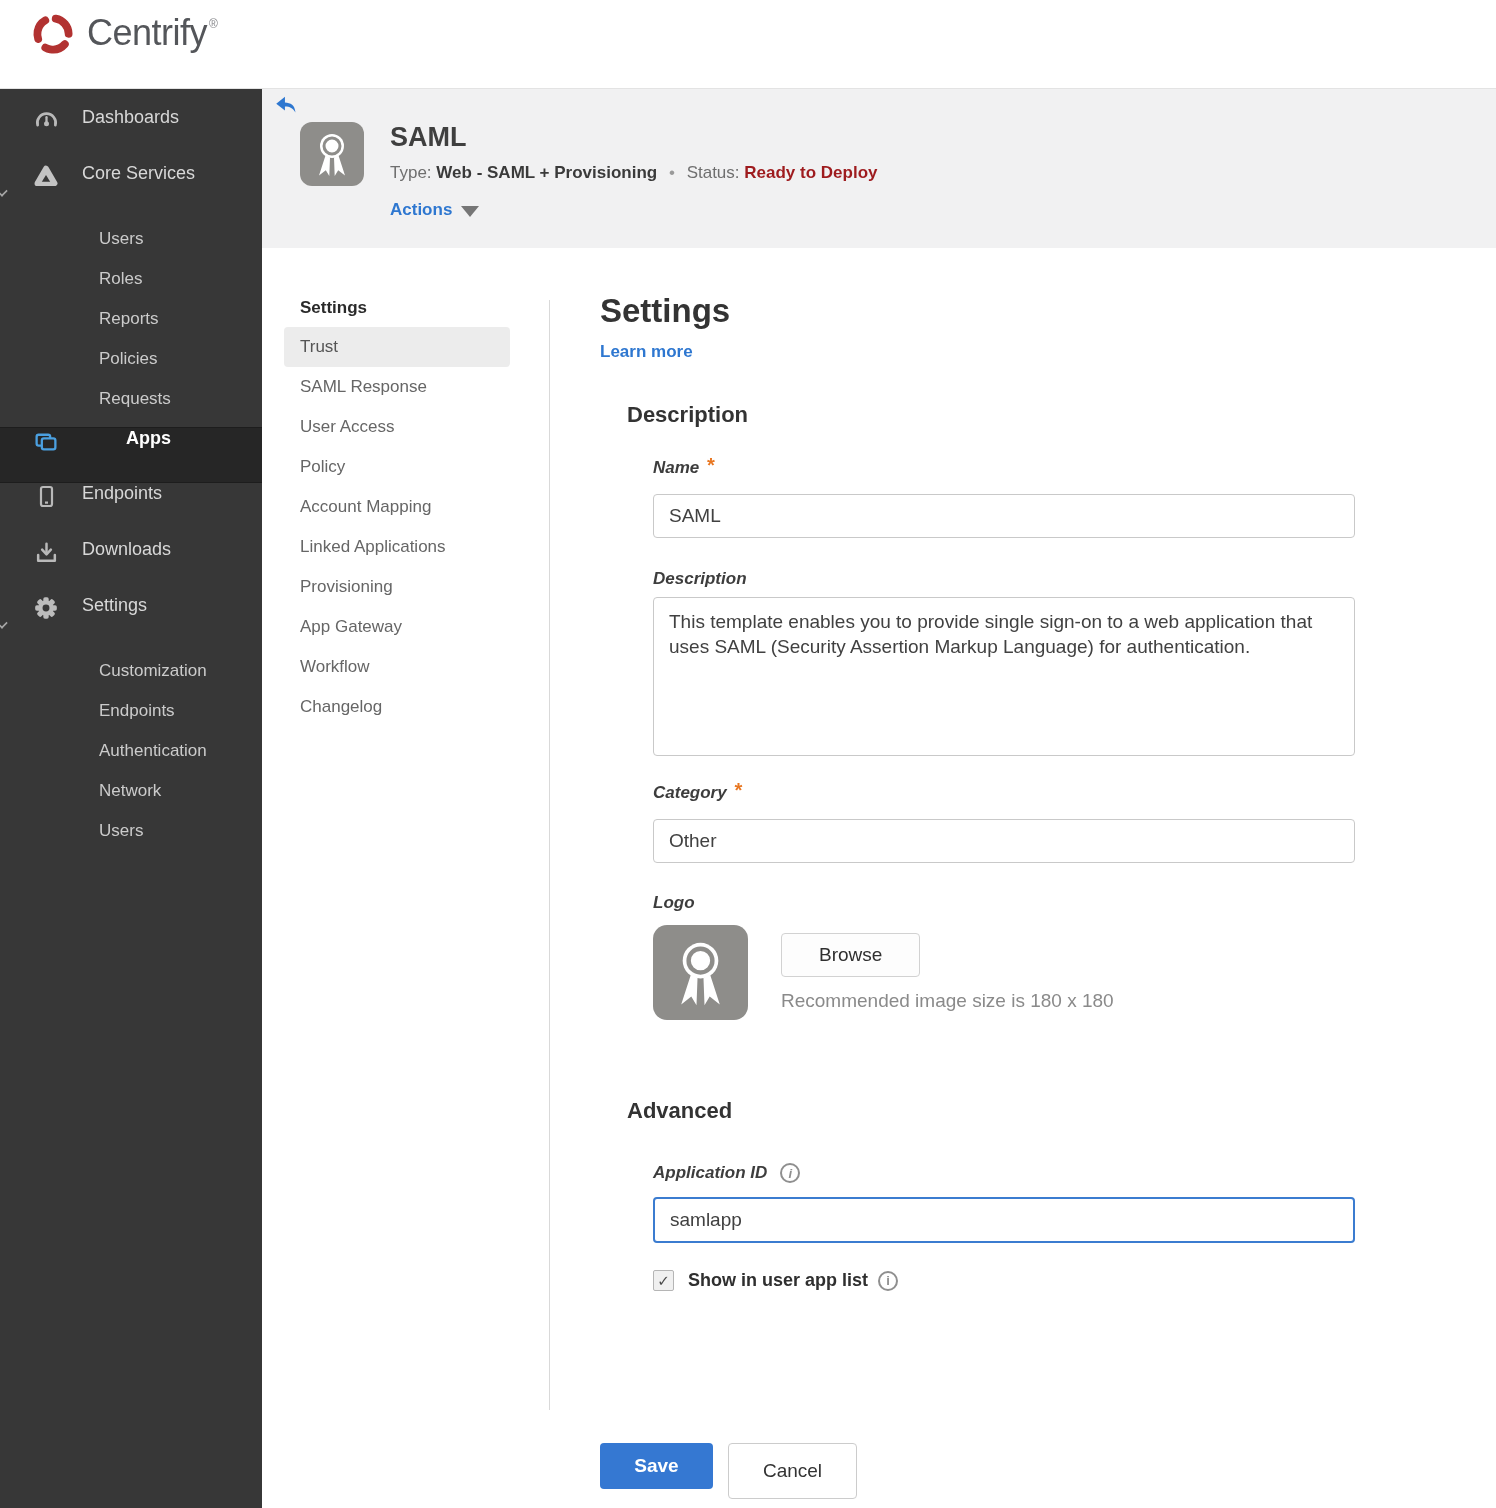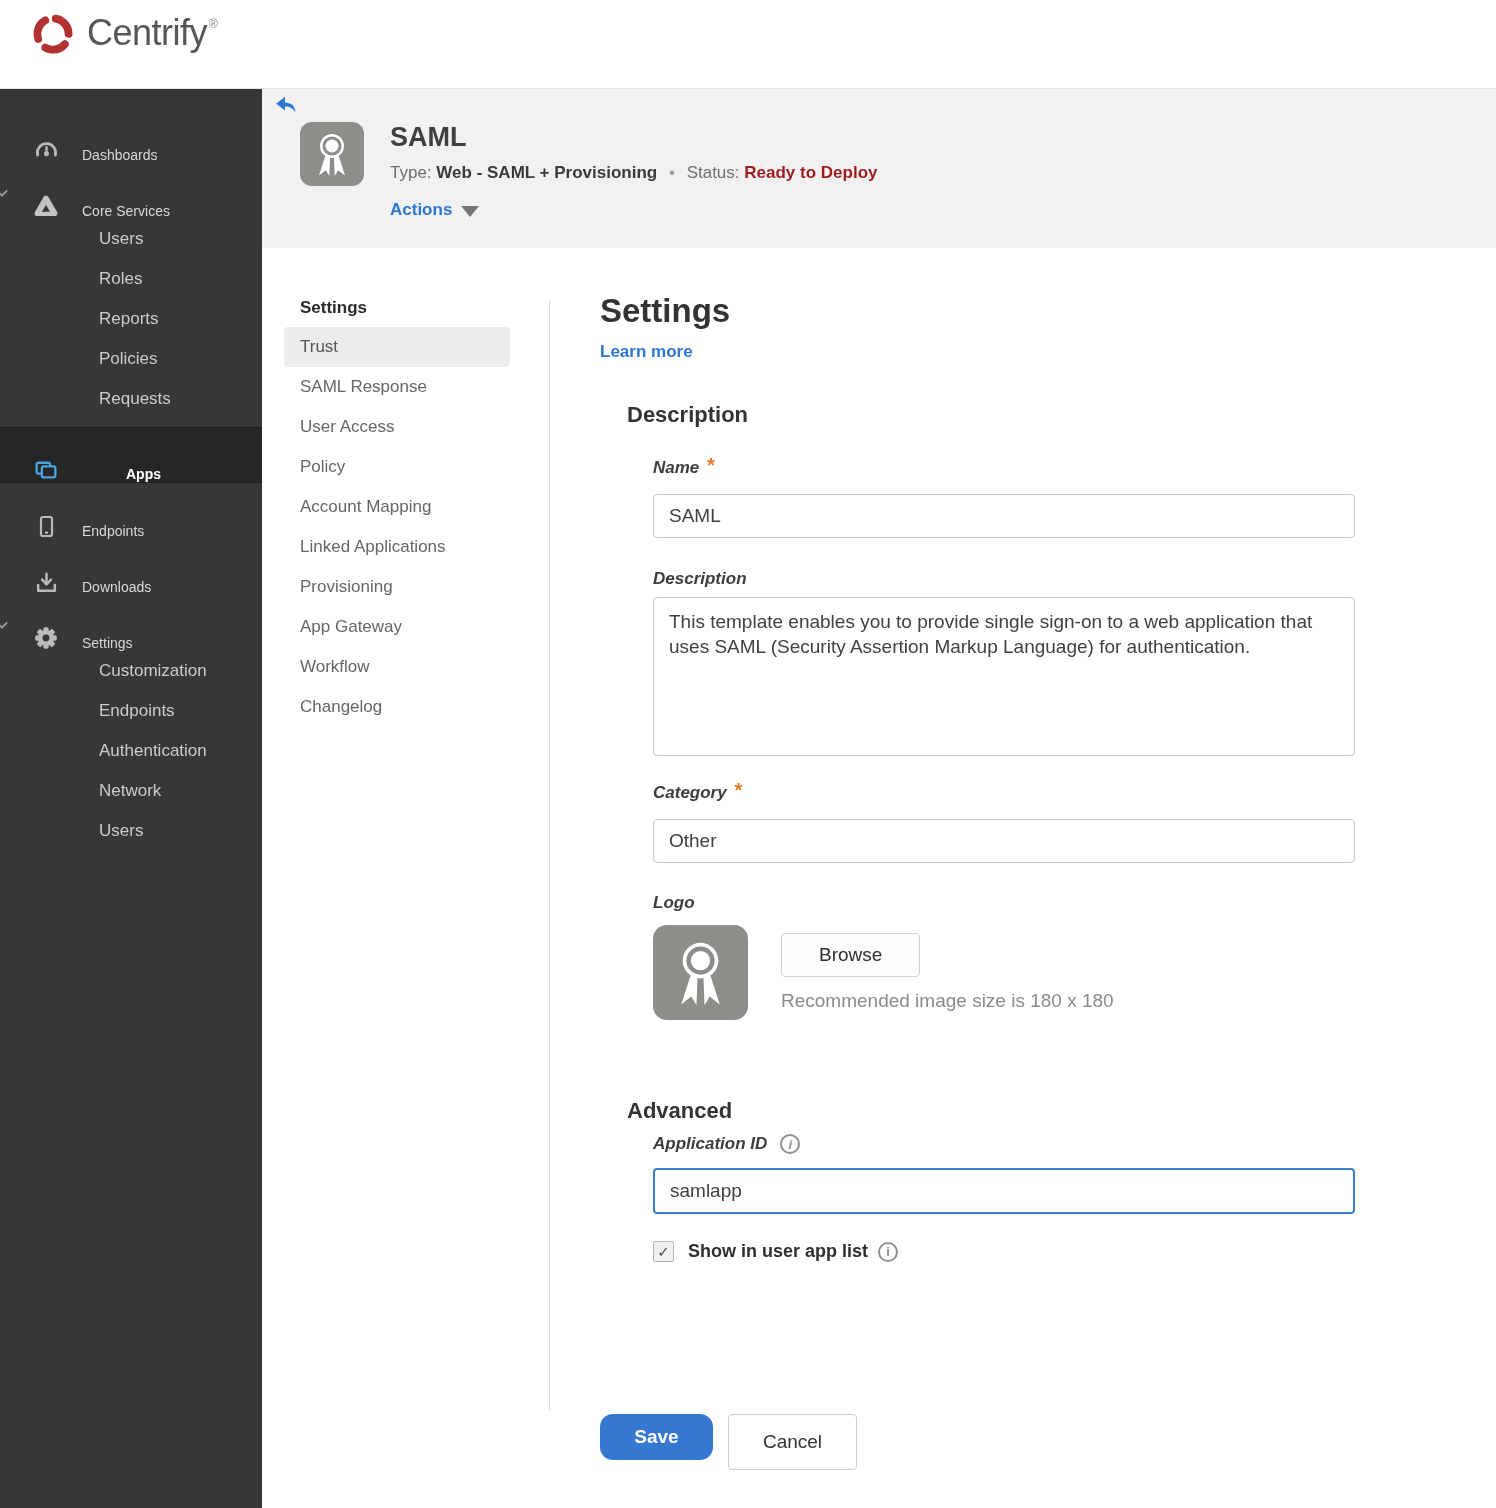--- a/index.html
+++ b/index.html
@@ -11,21 +11,21 @@
 
   
   .topbar { position:absolute; top:0; left:0; right:0; height:88px; background:#fff; box-shadow:0 1px 0 #e3e3e3; z-index:3; }
   .brand { position:absolute; left:28px; top:7px; display:flex; align-items:flex-start; }
   .brand-mark { width:50px; height:50px; margin-top:2px; }
   .brand-text { font-size:36px; color:#54565a; margin-left:9px; font-weight:500; letter-spacing:-0.5px; line-height:52px; }
   .brand-reg { font-size:12px; color:#85868a; margin-top:10px; margin-left:2px; }
 
   
   .sidebar { position:absolute; left:0; top:88px; width:262px; bottom:0; background:#373737; z-index:2; padding-top:19px; }
-  .side-item { position:relative; display:flex; align-items:flex-end; height:56px; color:#d8d8d8; font-size:14px; cursor:pointer; }
+  .side-item { position:relative; display:flex; align-items:flex-start; height:56px; color:#d8d8d8; font-size:18px; cursor:pointer; }
   .side-item .sicon { width:26px; height:26px; margin-left:33px; display:flex; align-items:center; justify-content:center; flex:none; }
   .side-item .slbl { margin-left:23px; white-space:nowrap; }
   .side-item.active { background:#262626; border-top:1px solid #1d1d1d; border-bottom:1px solid #1d1d1d; color:#ffffff; font-weight:bold; margin-top:8px;gap:44px; }
   .side-sub { height:40px; line-height:40px; padding-left:99px; color:#cbcbcb; font-size:17px; cursor:pointer; white-space:nowrap; }
   .expander { position:absolute; left:-3px; top:23px; width:10px; height:10px; border-right:2px solid #a6a6a6; border-bottom:2px solid #a6a6a6; transform:rotate(45deg) scale(.8); }
 
   
   .main { position:absolute; left:262px; top:88px; right:0; bottom:0; background:#fff; }
   .app-header { position:absolute; top:0; left:0; right:0; height:160px; background:#f1f1f2; }
   .back-btn { position:absolute; left:13px; top:8px; width:22px; height:18px; background:none; border:none; cursor:pointer; padding:0; }
@@ -67,21 +67,21 @@
   .logo-right { margin-left:33px; }
   .browse-btn { margin-top:8px; height:44px; padding:0 37px; background:#fdfdfd; border:1px solid #d2d2d2; border-radius:4px; font-size:19px; color:#2f2f2f; cursor:pointer; font-family:inherit; }
   .hint { margin-top:13px; font-size:19px; color:#8a8a8a; }
   .info-icon { width:20px; height:20px; border:2px solid #8f8f8f; border-radius:50%; color:#8f8f8f; font-size:13px; font-weight:bold; display:inline-flex; align-items:center; justify-content:center; margin-left:13px; flex:none; cursor:pointer; }
   .check-row { display:flex; align-items:center; margin:27px 0 0 53px; }
   .checkbox { width:21px; height:21px; background:#f0f0f0; border:1px solid #b5b5b5; border-radius:2px; display:flex; align-items:center; justify-content:center; cursor:pointer; }
   .checkmark { color:#4a4a4a; font-size:15px; font-weight:bold; line-height:1; }
   .check-label { margin-left:14px; font-size:18px; font-weight:bold; color:#2f2f2f; }
   .check-row .info-icon { margin-left:10px; }
   .footer-buttons { display:flex; margin-top:152px; }
-  .save-btn { width:113px; height:46px; background:#3578d2; color:#fff; font-weight:bold; font-size:19px; border:none; border-radius:13px; cursor:pointer; font-family:inherit; }
+  .save-btn { width:113px; height:46px; background:#3578d2; color:#fff; font-weight:bold; font-size:19px; border:none; border-radius:4px; cursor:pointer; font-family:inherit; }
   .cancel-btn { width:129px; height:56px; background:#fff; border:1px solid #ccc; border-radius:4px; font-size:19px; color:#333; margin-left:15px; cursor:pointer; font-family:inherit; }
 </style>
 </head>
 <body>
 
 <div class="page">
 
   <header class="topbar">
     <div class="brand">
       <svg class="brand-mark" viewBox="0 0 48 48">
@@ -266,21 +266,21 @@
             </svg>
           </div>
           <div class="logo-right">
             <button class="browse-btn">Browse</button>
             <div class="hint">Recommended image size is 180 x 180</div>
           </div>
         </div>
 
         <h2 class="section-heading advanced">Advanced</h2>
 
-        <div class="field-label" style="margin-top:10px;">
+        <div class="field-label" style="margin-top:39px;">
           <span>Application ID</span>
           <span class="info-icon">i</span>
         </div>
         <input class="text-input focused" value="samlapp" style="">
 
         <div class="check-row">
           <span class="checkbox">
             <span class="checkmark">✓</span>
           </span>
           <span class="check-label">Show in user app list</span>

